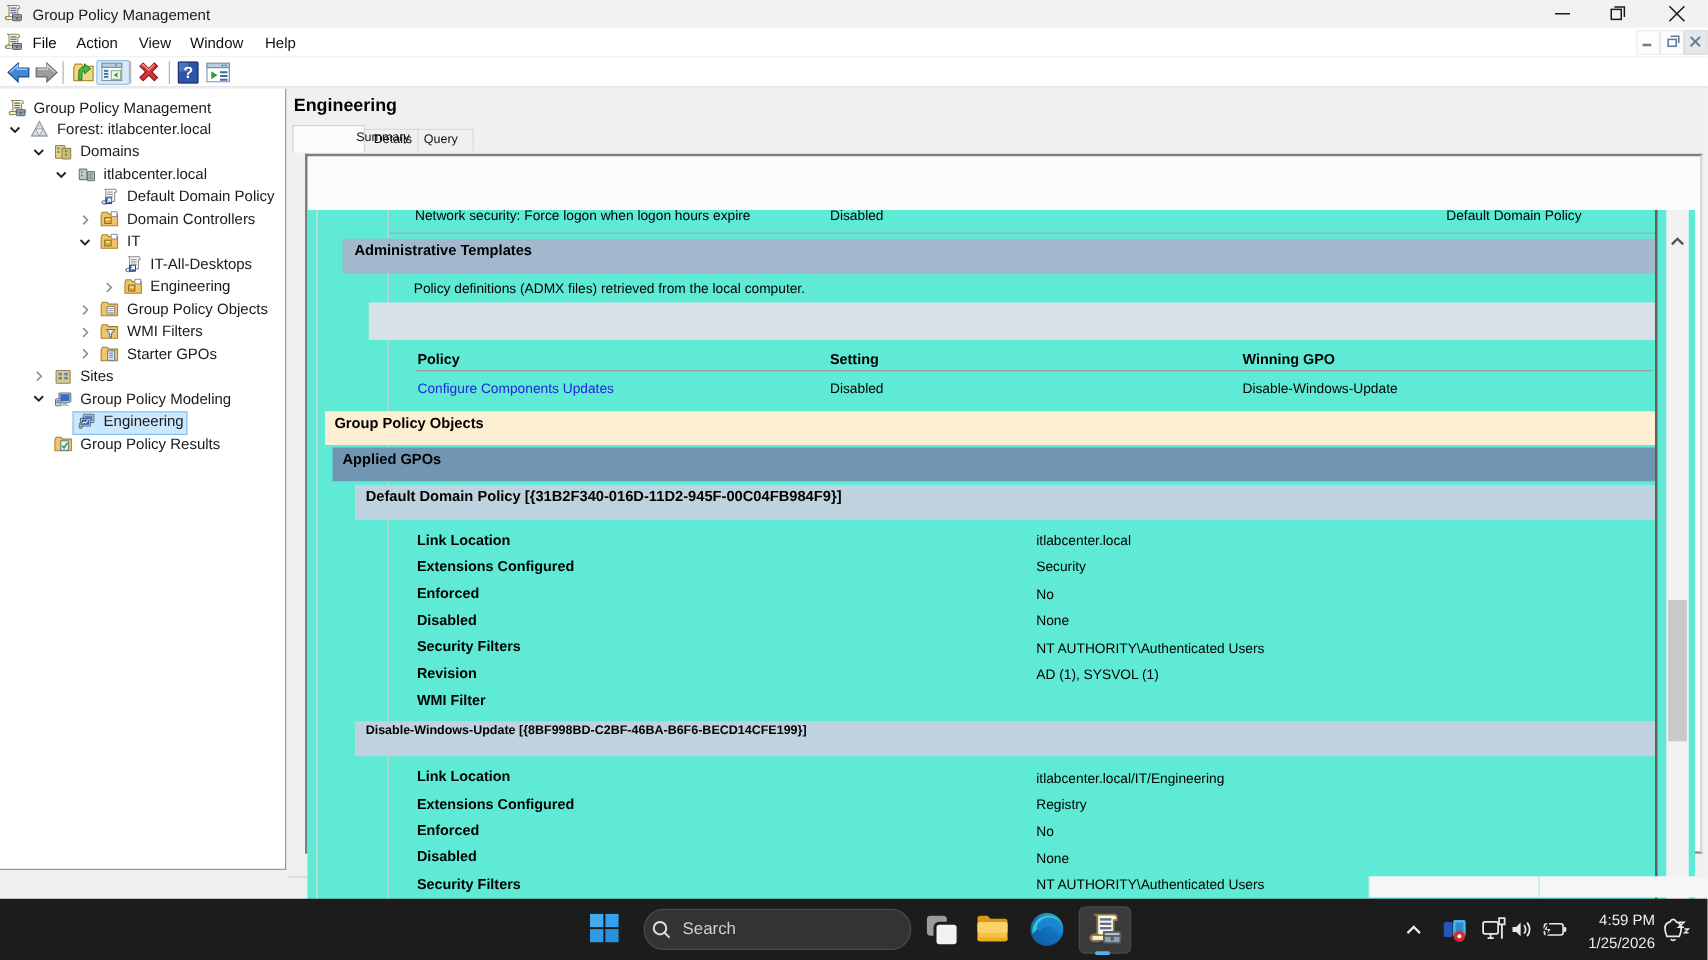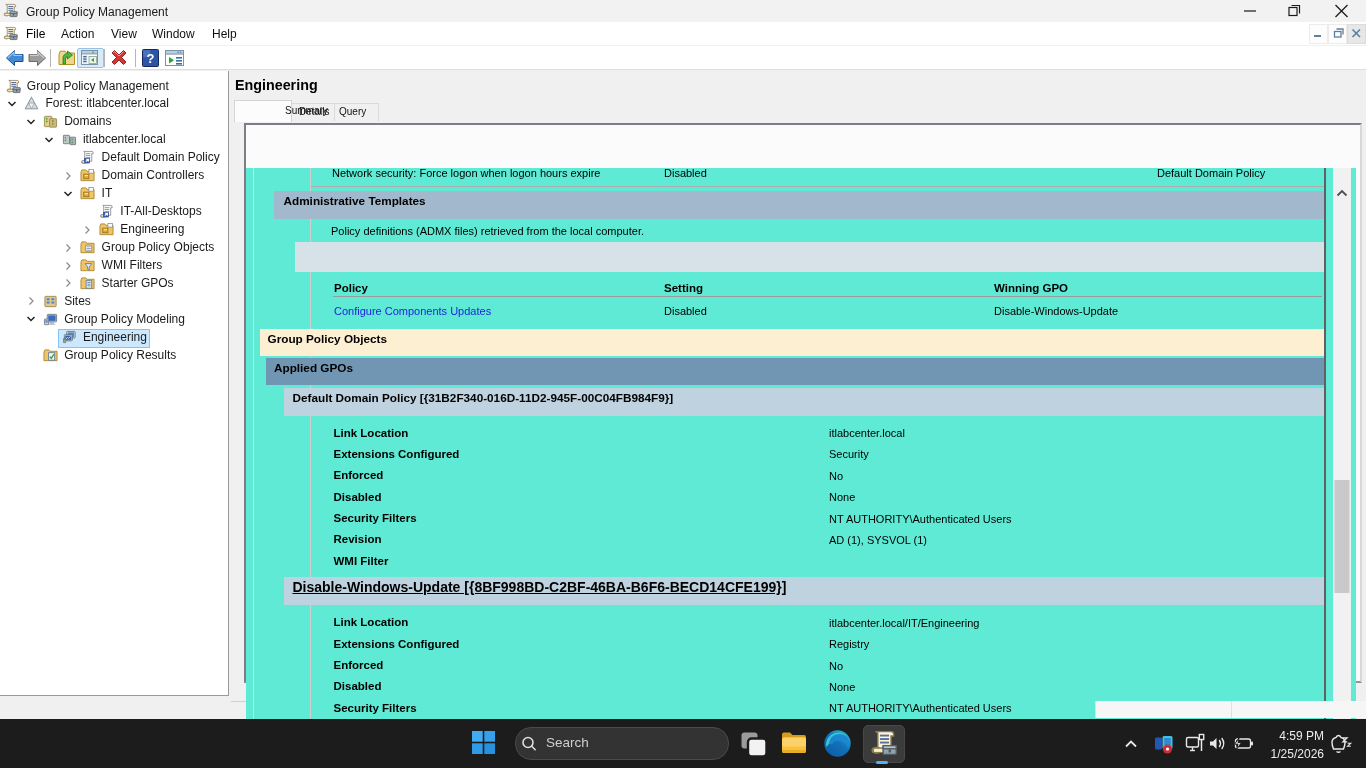--- a/index.html
+++ b/index.html
@@ -347,21 +347,21 @@
         <div class="t b" style="left:87.5px;top:322.65000000000003px;font-size:11.5px;color:#000;">Disabled</div>
         <div class="t" style="left:583px;top:323.15000000000003px;font-size:11px;color:#000;">None</div>
         <div class="t b" style="left:87.5px;top:344px;font-size:11.5px;color:#000;">Security Filters</div>
         <div class="t" style="left:583px;top:344.5px;font-size:11px;color:#000;">NT AUTHORITY\Authenticated Users</div>
         <div class="t b" style="left:87.5px;top:365.35px;font-size:11.5px;color:#000;">Revision</div>
         <div class="t" style="left:583px;top:365.85px;font-size:11px;color:#000;">AD (1), SYSVOL (1)</div>
         <div class="t b" style="left:87.5px;top:386.70000000000005px;font-size:11.5px;color:#000;">WMI Filter</div>
       </div>
 
     <div class="band" style="left:38px;top:408.5px;width:1040px;height:28px;background:#bed2df;"></div>
-    <div class="t b" style="left:46.5px;top:410.9px;font-size:14px;color:#000;text-decoration:underline;">Disable-Windows-Update [{8BF998BD-C2BF-46BA-B6F6-BECD14CFE199}]</div>
+    <div class="t b" style="left:46.5px;top:410.9px;font-size:10px;color:#000;">Disable-Windows-Update [{8BF998BD-C2BF-46BA-B6F6-BECD14CFE199}]</div>
 
     <div id="rows2">
         <div class="t b" style="left:87.5px;top:448.3px;font-size:11.5px;color:#000;">Link Location</div>
         <div class="t" style="left:583px;top:448.8px;font-size:11px;color:#000;">itlabcenter.local/IT/Engineering</div>
         <div class="t b" style="left:87.5px;top:469.65000000000003px;font-size:11.5px;color:#000;">Extensions Configured</div>
         <div class="t" style="left:583px;top:470.15000000000003px;font-size:11px;color:#000;">Registry</div>
         <div class="t b" style="left:87.5px;top:491px;font-size:11.5px;color:#000;">Enforced</div>
         <div class="t" style="left:583px;top:491.5px;font-size:11px;color:#000;">No</div>
         <div class="t b" style="left:87.5px;top:512.35px;font-size:11.5px;color:#000;">Disabled</div>
         <div class="t" style="left:583px;top:512.85px;font-size:11px;color:#000;">None</div>

